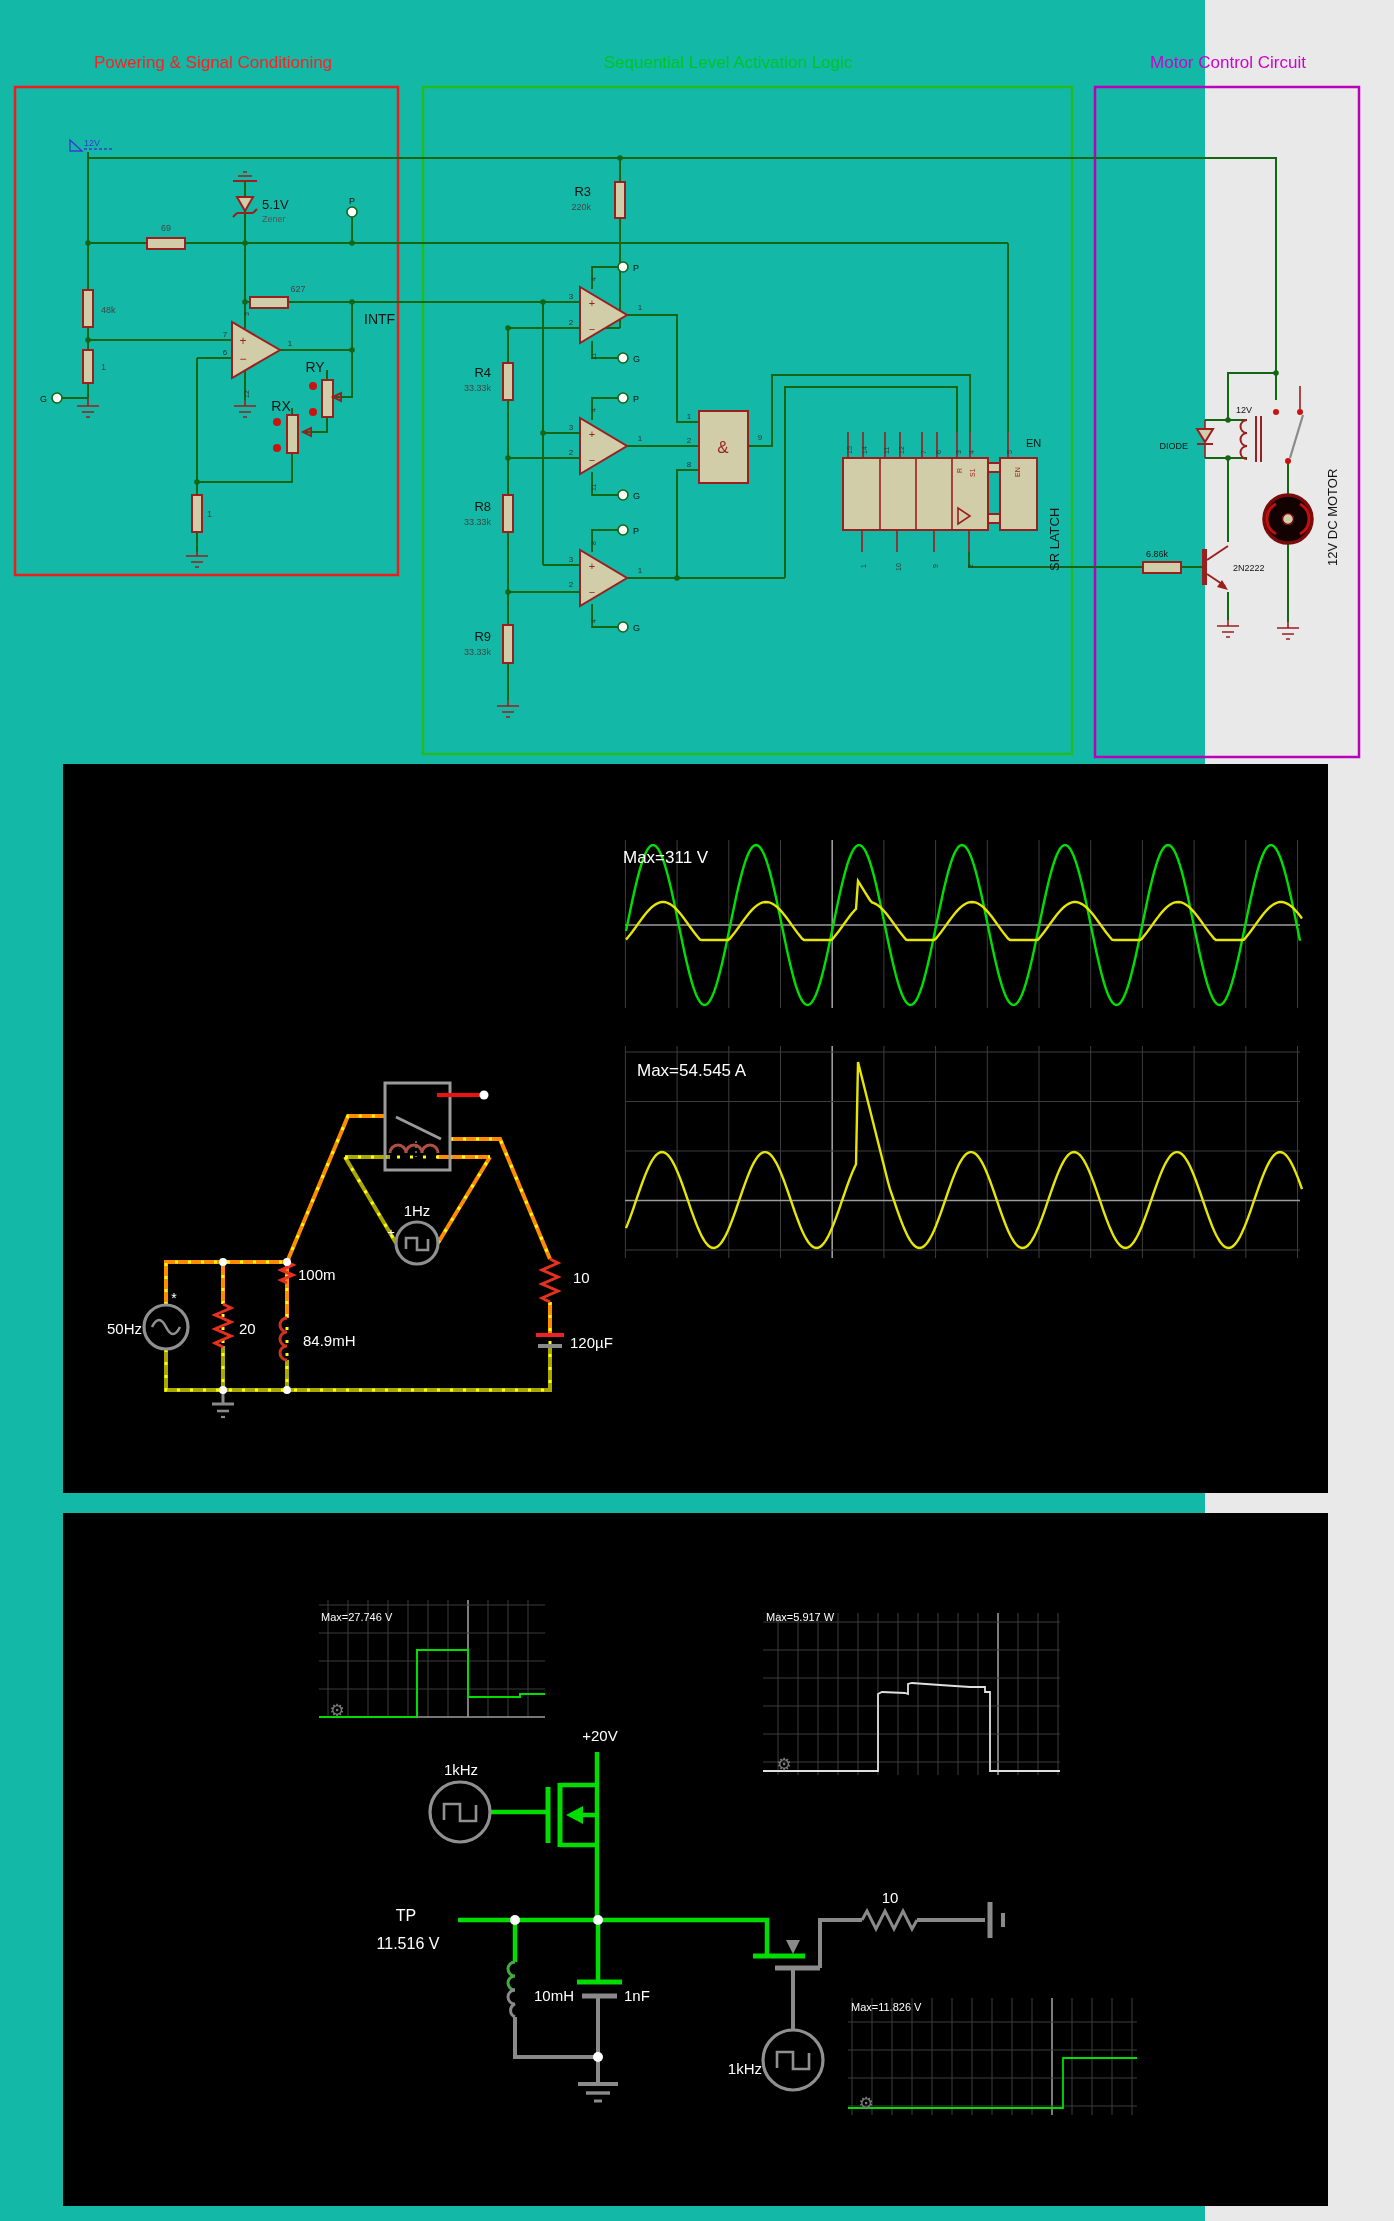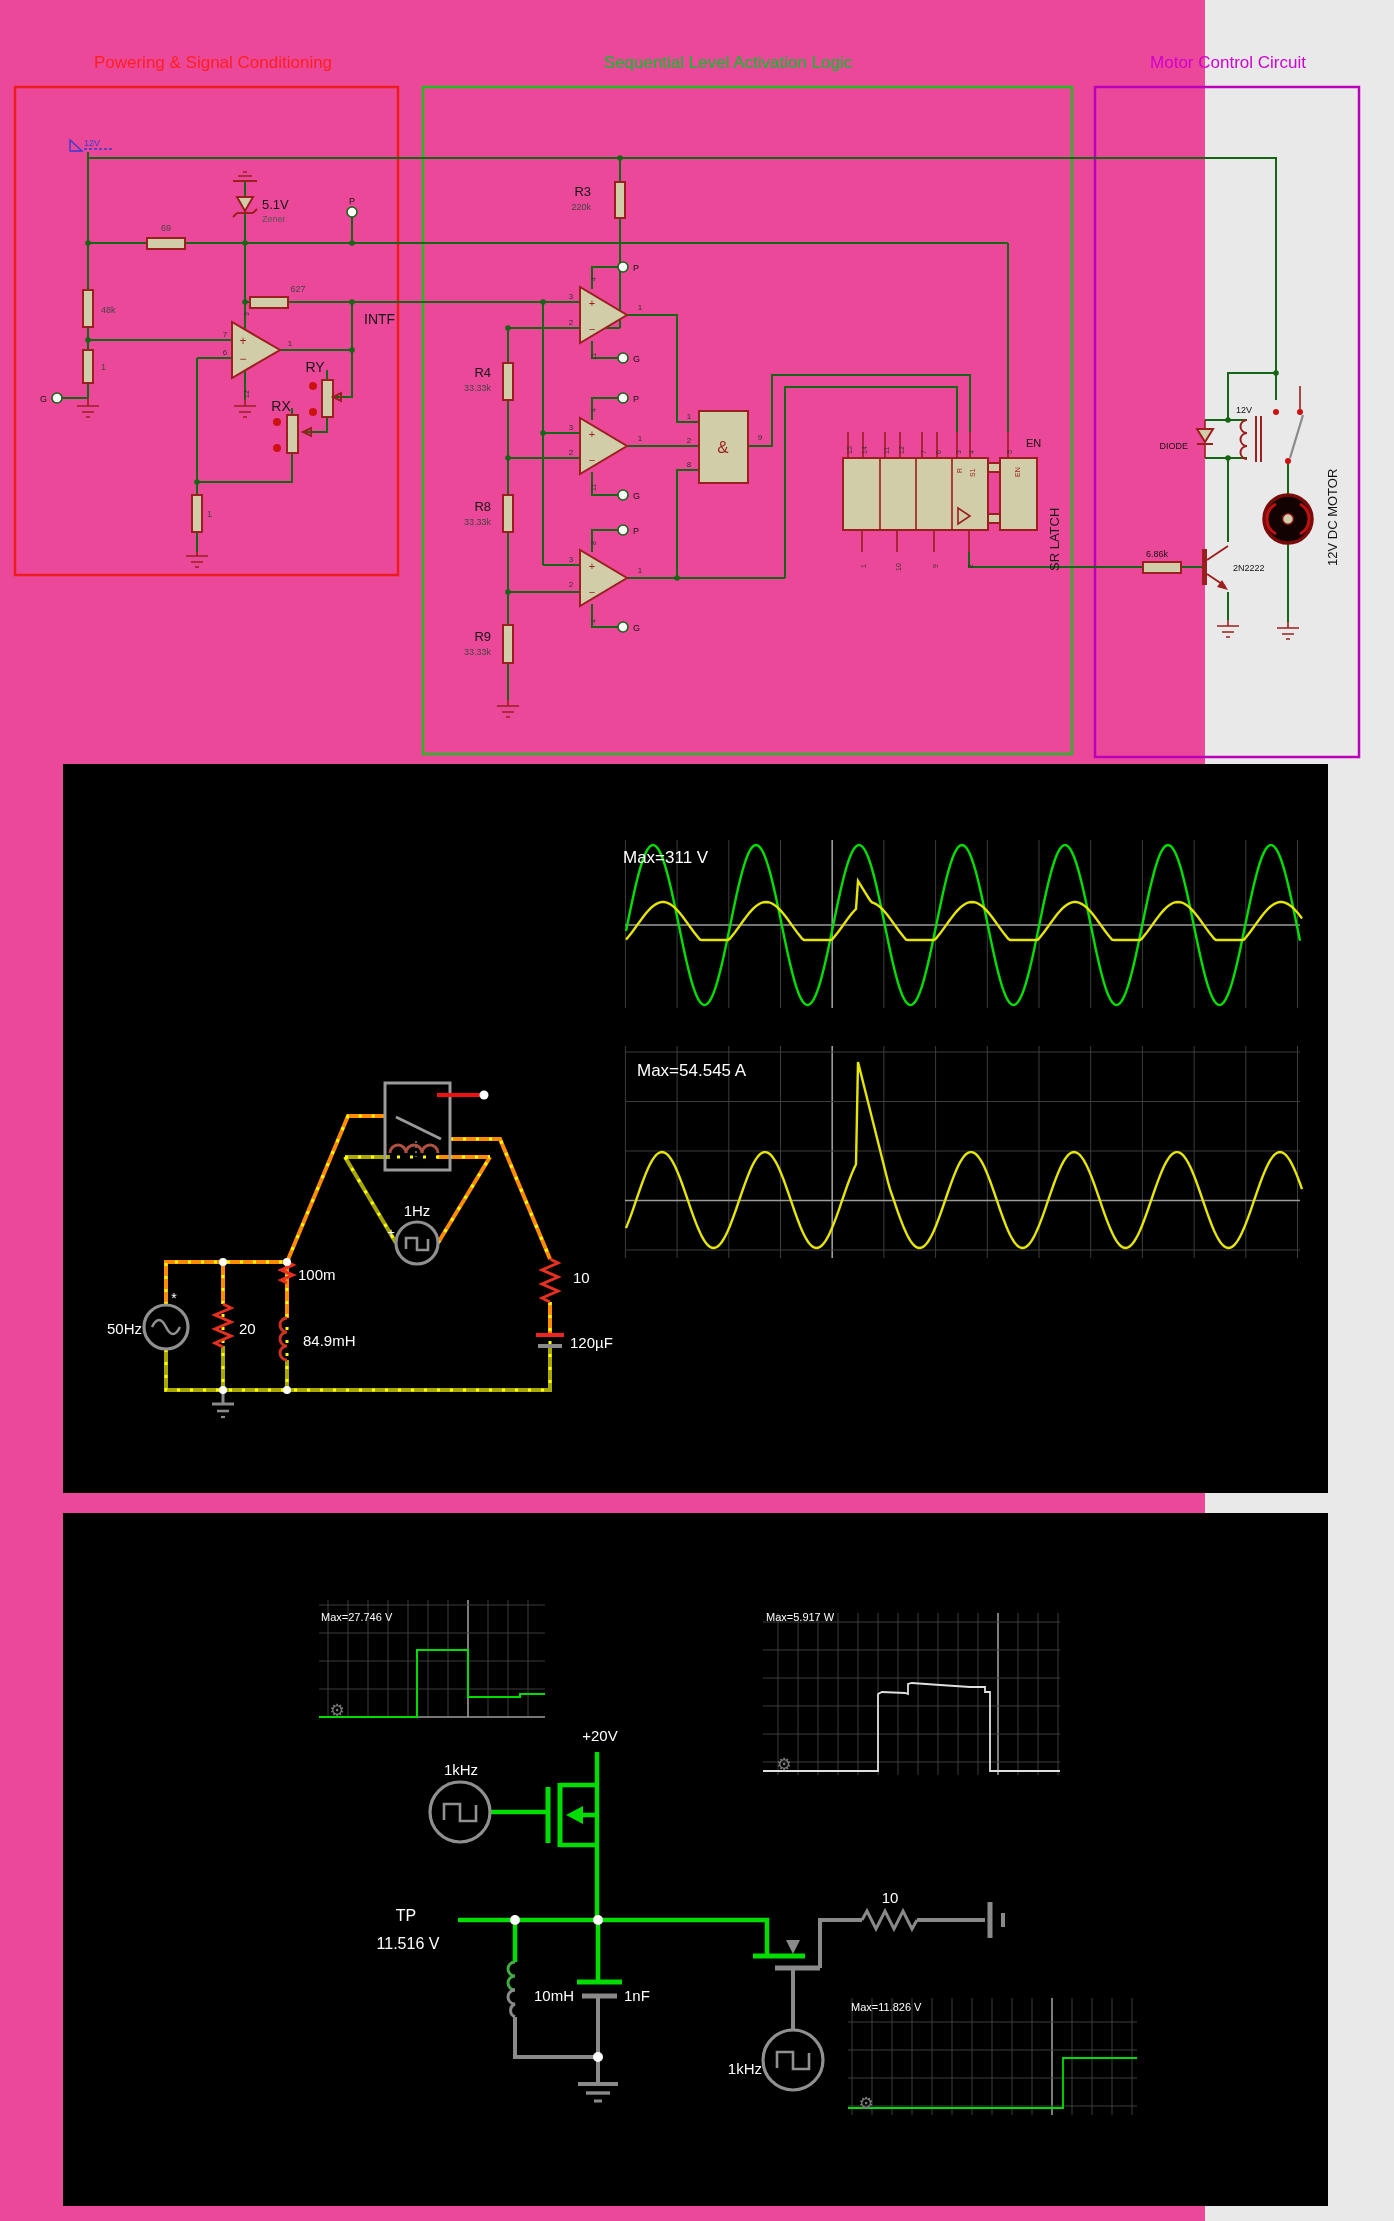--- a/index.html
+++ b/index.html
@@ -1,16 +1,16 @@
 <!DOCTYPE html>
 <html><head>
 <meta charset="utf-8">
 <style>
   html,body{margin:0;padding:0;background:#e9e9e9;}
-  .stage{position:relative;width:1205px;height:2221px;background:#ec4899;
+  .stage{position:relative;width:1205px;height:2221px;background:#14b8a6;
          font-family:"Liberation Sans",sans-serif;}
   svg{position:absolute;left:0;top:0;}
   svg text{font-family:"Liberation Sans",sans-serif;}
   
   .w   {stroke:#146614;stroke-width:2;fill:none}
   .mr  {stroke:#9a1f1f;stroke-width:2;fill:none}
   .mr1 {stroke:#9a1f1f;stroke-width:1.6;fill:none}
   .mf  {stroke:#9a1f1f;stroke-width:2;fill:#d2cda9}
   .dot {fill:#146614}
   .term{fill:#ffffff;stroke:#146614;stroke-width:1.6}

